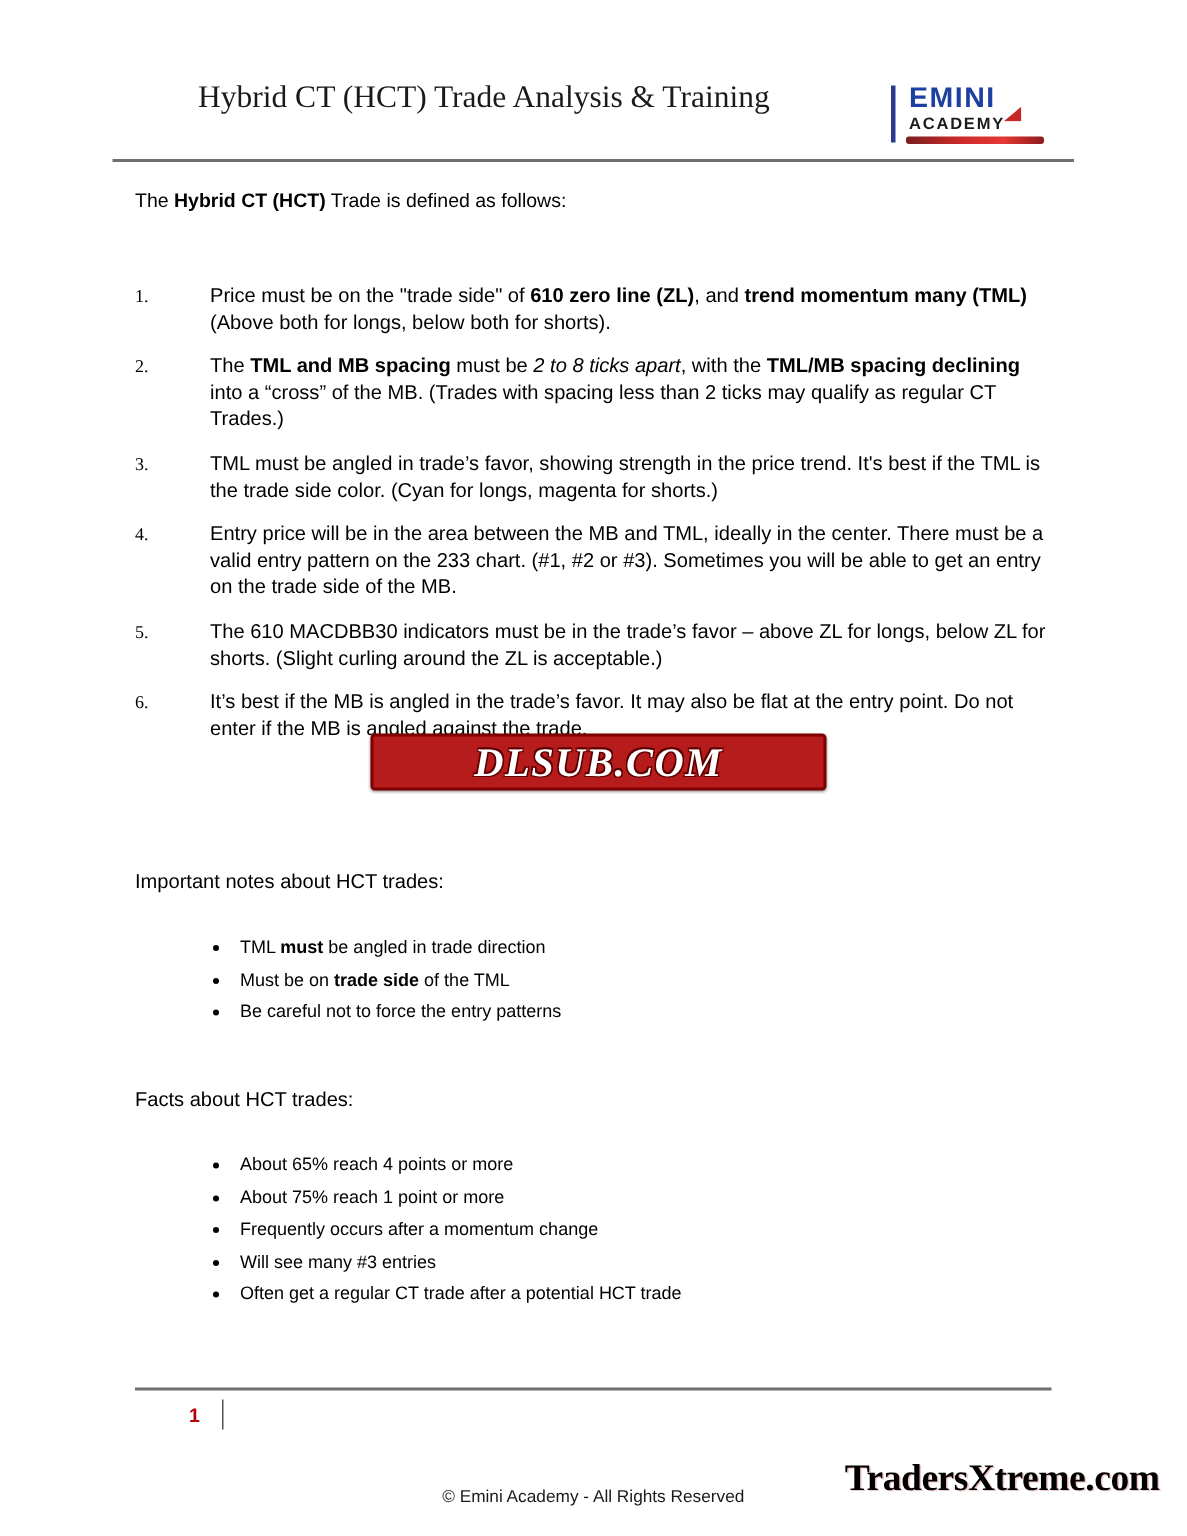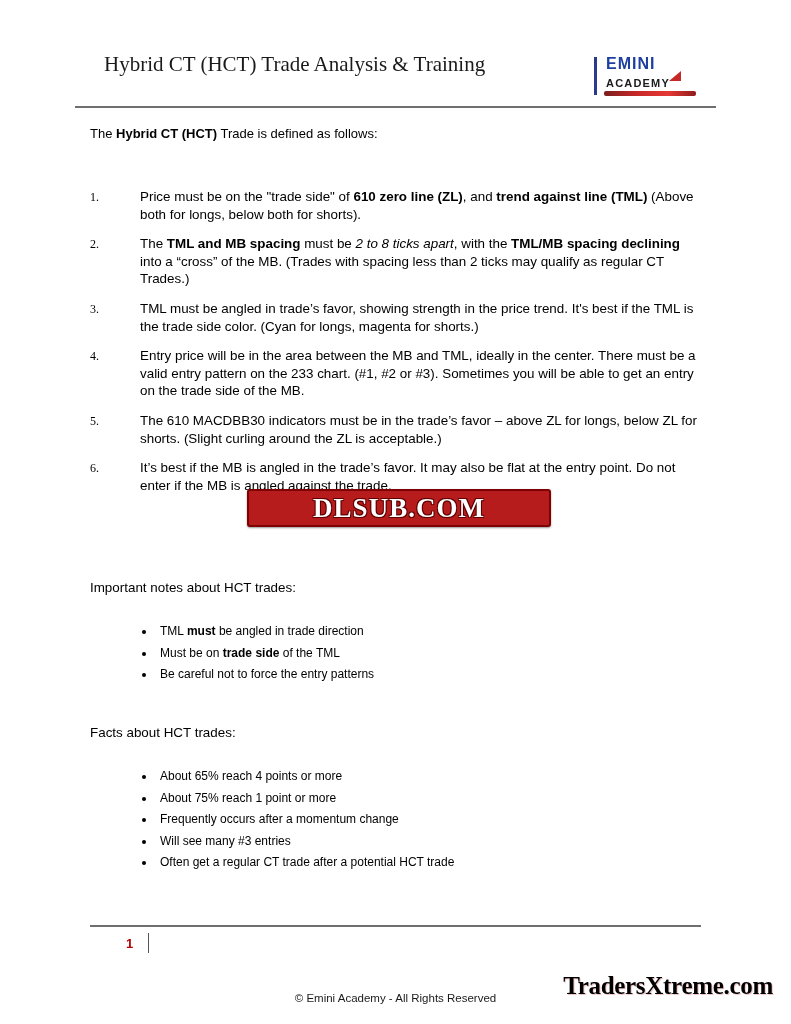--- a/index.html
+++ b/index.html
@@ -25,21 +25,21 @@
   
   .header {
     position: absolute;
     top: 0;
     left: 0;
     right: 0;
     height: 108px;
   }
   .doc-title {
     position: absolute;
-    left: 104px;
+    left: 132px;
     top: 52px;
     font-family: "Liberation Serif", serif;
     font-size: 21px;
     color: #1a1a1a;
     white-space: nowrap;
   }
   .brand-tc4s {
     position: absolute;
     right: 20px;
     top: 8px;
@@ -62,21 +62,21 @@
     top: 2px;
     width: 3px;
     height: 38px;
     background: #2b3a8f;
   }
   .emini-name {
     position: absolute;
     left: 12px;
     top: 0px;
     font-family: "Liberation Sans", sans-serif;
-    font-size: 16px;
+    font-size: 19px;
     font-weight: bold;
     color: #1d3fa0;
     letter-spacing: 1px;
   }
   .emini-sub {
     position: absolute;
     left: 12px;
     top: 22px;
     font-family: "Liberation Sans", sans-serif;
     font-size: 11px;
@@ -185,20 +185,21 @@
     border-radius: 3px;
     display: flex;
     align-items: center;
     justify-content: center;
     box-shadow: 0 1px 2px rgba(0,0,0,0.4);
   }
   .watermark span {
     font-family: "Liberation Serif", serif;
     font-size: 27px;
     font-weight: bold;
+    font-style: italic;
     color: #ffffff;
     letter-spacing: 1px;
     text-shadow: 1px 1px 0 #5d0000, -1px -1px 0 #5d0000, 1px -1px 0 #5d0000, -1px 1px 0 #5d0000;
   }
 
   
   .footer-rule {
     position: absolute;
     left: 90px;
     right: 90px;
@@ -262,21 +263,21 @@
 
   <div class="content">
 
     <div class="intro">
       <span>The </span><b>Hybrid CT (HCT)</b><span> Trade is defined as follows:</span>
     </div>
 
     <div class="rules">
       <div class="rule">
         <div class="rule-num">1.</div>
-        <div class="rule-text">Price must be on the "trade side" of <b>610 zero line (ZL)</b>, and <b>trend against line (TML)</b> (Above both for longs, below both for shorts).</div>
+        <div class="rule-text">Price must be on the "trade side" of <b>610 zero line (ZL)</b>, and <b>trend momentum many (TML)</b> (Above both for longs, below both for shorts).</div>
       </div>
       <div class="rule">
         <div class="rule-num">2.</div>
         <div class="rule-text">The <b>TML and MB spacing</b> must be <i>2 to 8 ticks apart</i>, with the <b>TML/MB spacing declining</b> into a “cross” of the MB.  (Trades with spacing less than 2 ticks may qualify as regular CT Trades.)</div>
       </div>
       <div class="rule">
         <div class="rule-num">3.</div>
         <div class="rule-text">TML must be angled in trade’s favor, showing strength in the price trend.  It's best if the TML is the trade side color.  (Cyan for longs, magenta for shorts.)</div>
       </div>
       <div class="rule">

